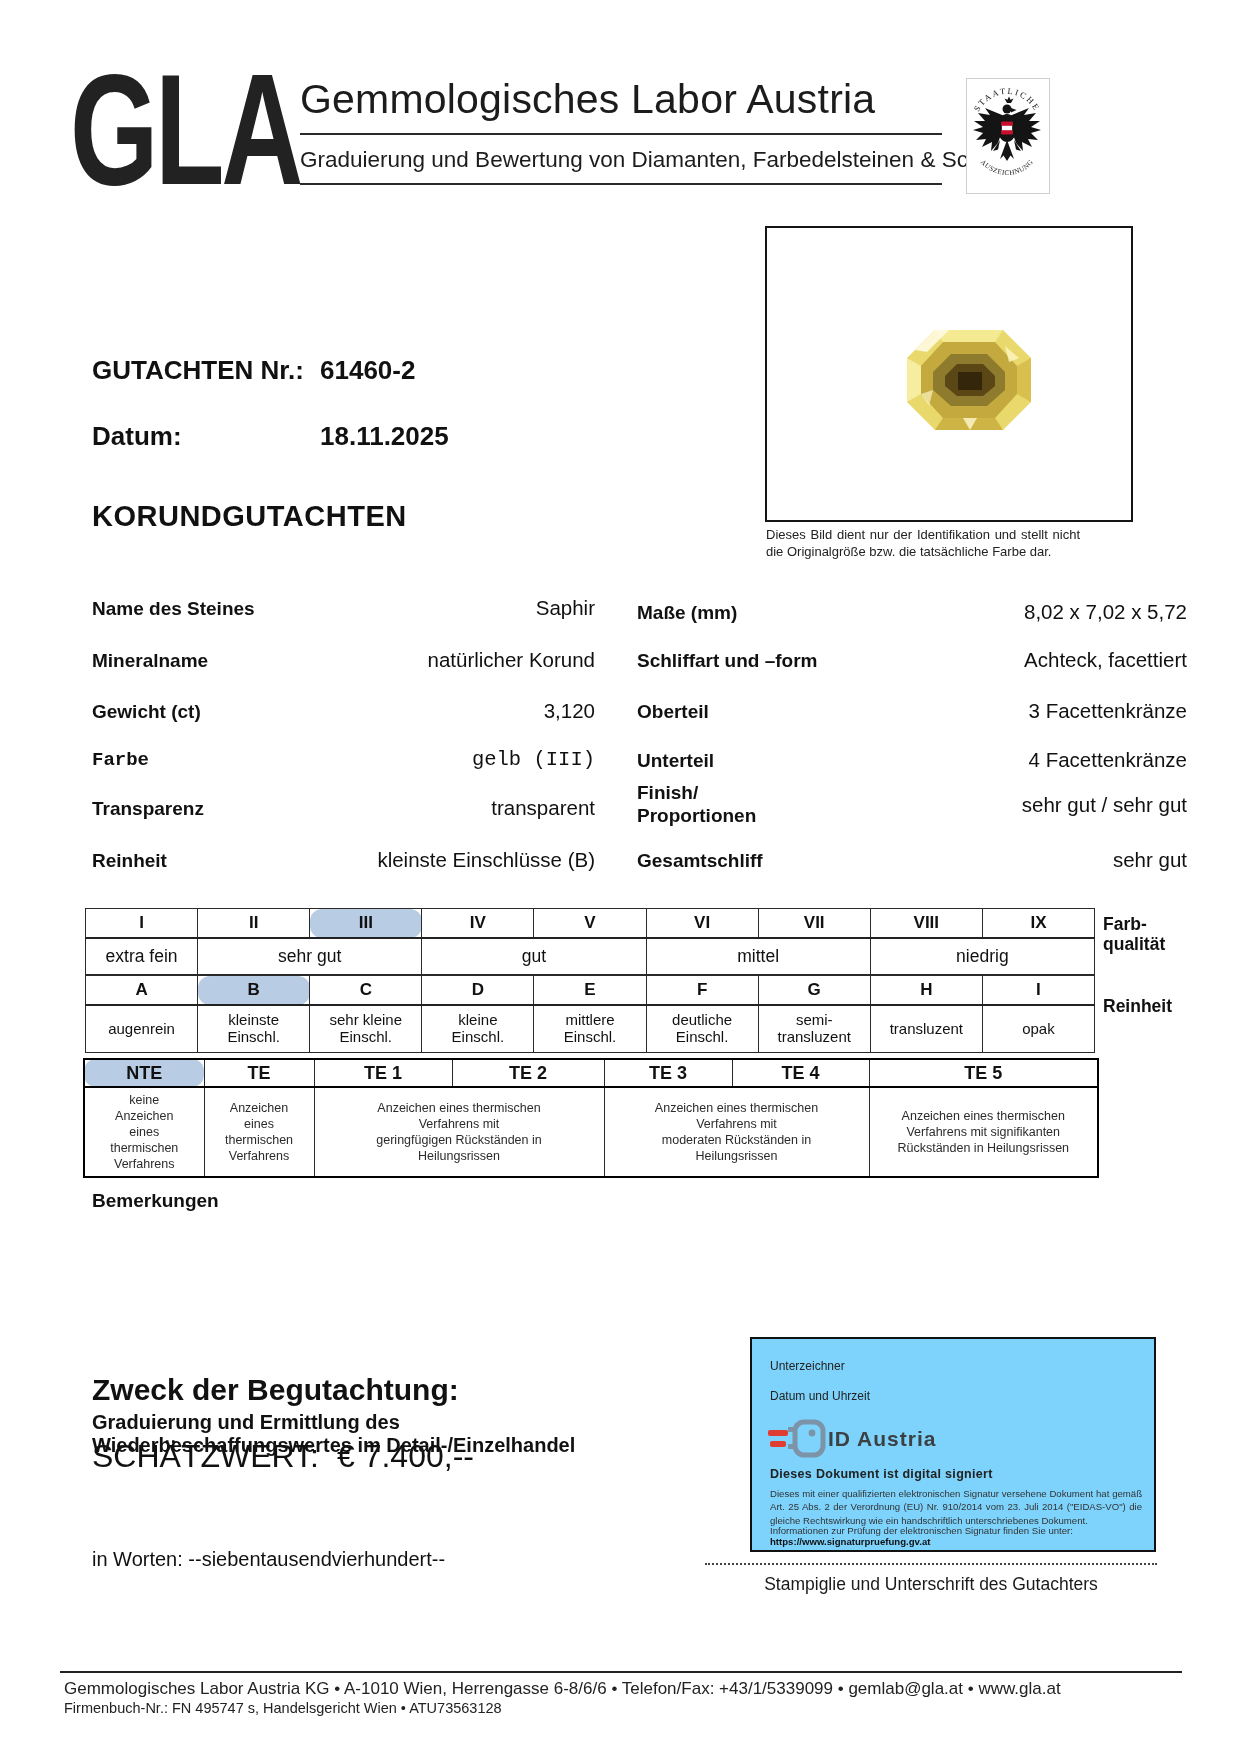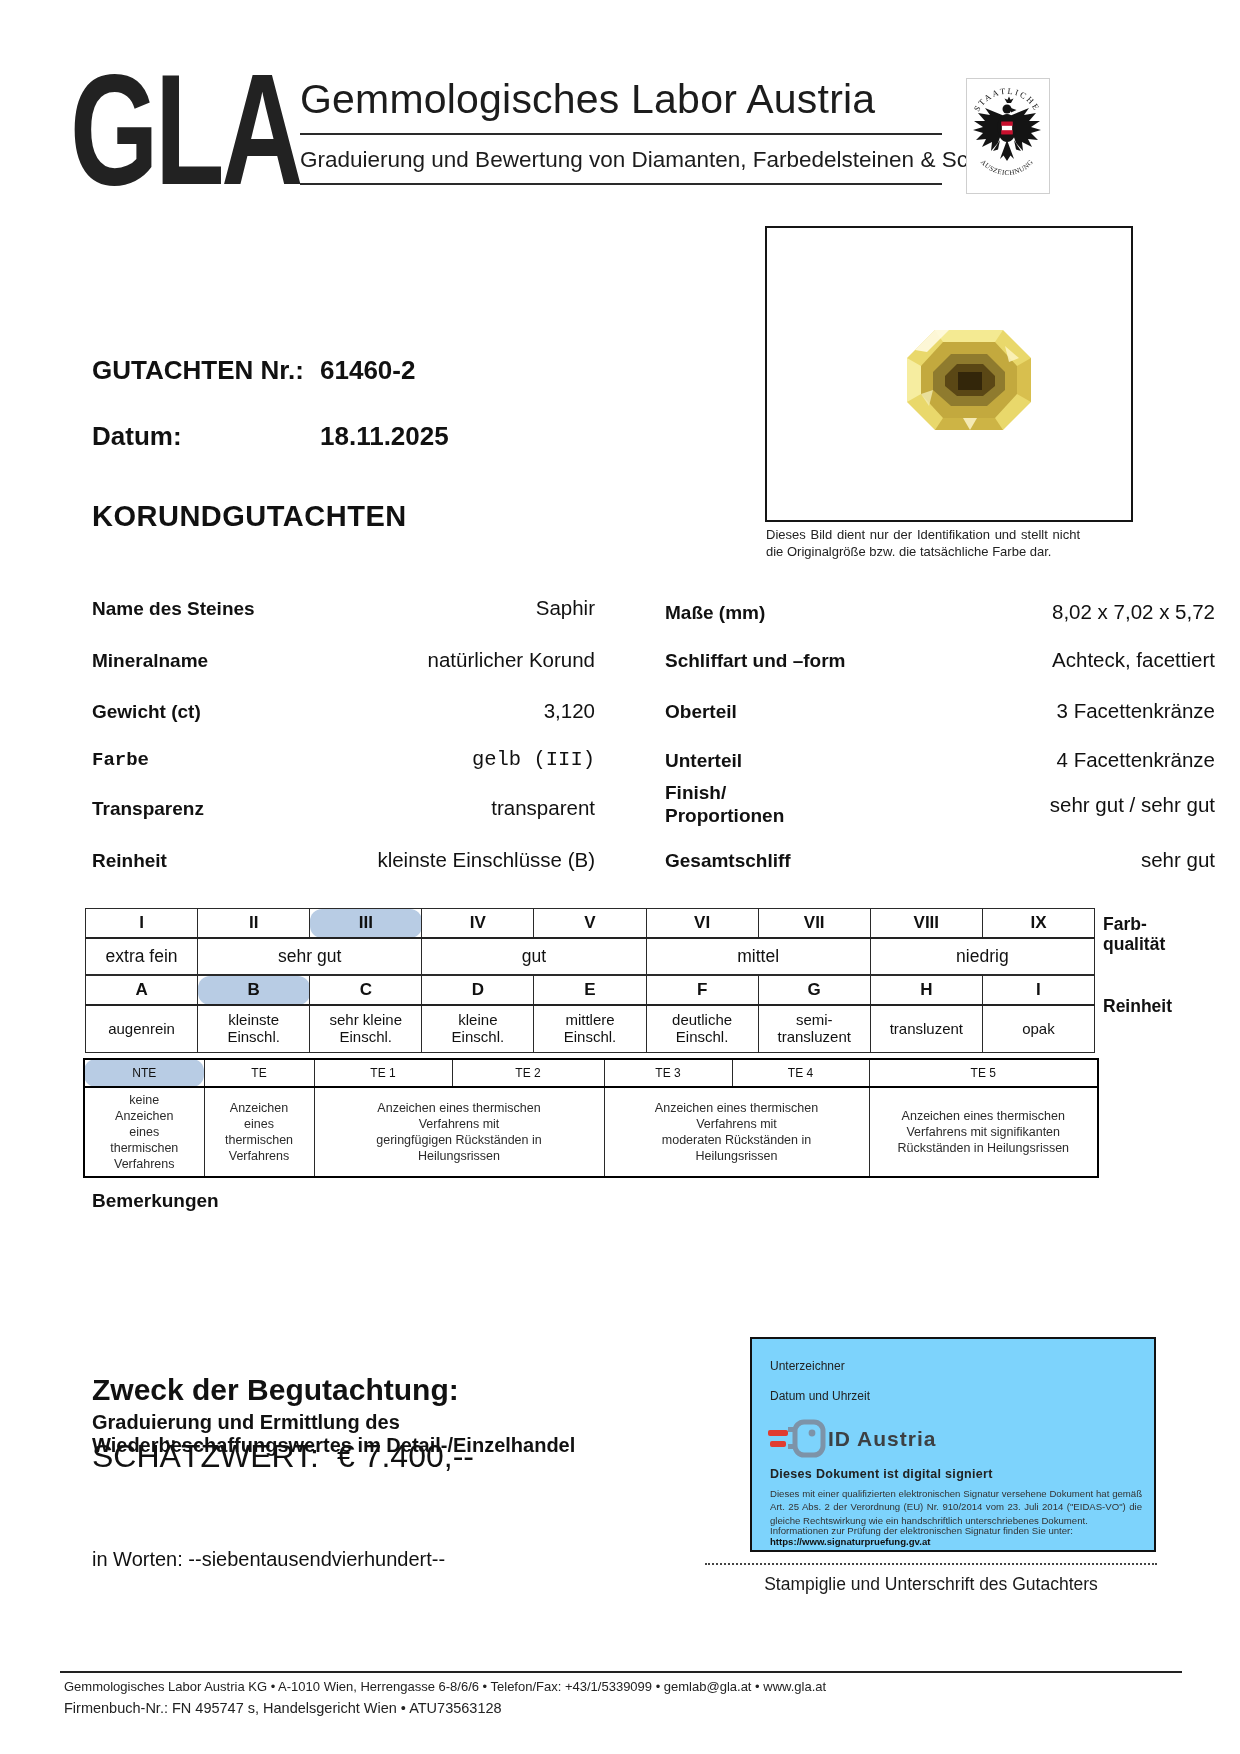--- a/index.html
+++ b/index.html
@@ -30,35 +30,35 @@
   .doc-title { left:92px; top:500px; font-size:29px; font-weight:bold; letter-spacing:0.5px; }
 
   
   .photo-box { left:765px; top:226px; width:368px; height:296px; border:2px solid #151515; box-sizing:border-box; background:#fff; }
   .photo-caption { left:766px; top:527px; width:314px; font-size:13px; line-height:1.3; color:#222; text-align:justify; }
 
   
   .frow { display:flex; justify-content:space-between; align-items:baseline; }
   .frow.center { align-items:center; }
   .fl { left:92px;  width:503px;gap:36px; }
-  .fr { left:665px; width:550px; }
+  .fr { left:637px; width:550px; }
   .flabel { font-weight:bold; font-size:19px; white-space:pre-line; line-height:1.2; }
   .fvalue { font-size:20.5px; text-align:right; white-space:nowrap; }
 
   
   table.gtable { border-collapse:collapse; table-layout:fixed; background:#fff; }
   .gtable td { border:1px solid #2a2a2a; text-align:center; vertical-align:middle; padding:1px 2px; overflow:hidden; }
   .hl { background:#b8cce4;border-radius:12px; }
   .t12 { left:85px; width:1010px; }
   .t12 .grades td { font-weight:bold; font-size:17px; height:26px; border-bottom:2px solid #222; }
   .t1 .groups td { font-size:17.5px; height:33px; }
   .t2 .descs td { font-size:15px; line-height:1.12; height:44px; white-space:pre-line; }
   .t3 { left:83px; width:1014px; border:2px solid #000; }
   .t3 td { border:1px solid #2a2a2a; }
-  .t3 .theaders td { font-weight:normal; font-size:12px; height:24px; border-bottom:2px solid #000; }
+  .t3 .theaders td { font-weight:bold; font-size:18px; height:24px; border-bottom:2px solid #000; }
   .t3 .tbody td { font-size:12.5px; line-height:1.28; height:86px; color:#2b2b2b; white-space:pre-line; }
   .side-label { font-weight:bold; font-size:17.5px; line-height:1.15; white-space:pre-line; }
 
   .remarks { left:92px; top:1190px; font-size:19px; font-weight:bold; }
 
   
   .purpose-title { left:92px; top:1373px; font-size:30px; font-weight:bold; }
   .purpose-l1 { left:92px; top:1411px; font-size:20px; font-weight:bold; }
   .purpose-l2 { left:92px; top:1434px; font-size:20px; font-weight:bold; }
   .value-line { left:92px; top:1438px; font-size:32px; font-weight:normal; }
@@ -72,21 +72,21 @@
   .id-austria-text { font-size:21px; font-weight:bold; color:#3c4043; letter-spacing:1px; }
   .sig-signed { position:absolute; left:18px; top:128px; font-size:12.5px; font-weight:bold; color:#222; letter-spacing:0.3px; }
   .sig-legal { position:absolute; left:18px; top:148px; width:372px; font-size:9.6px; line-height:1.4; color:#333; text-align:justify; }
   .sig-info { position:absolute; left:18px; top:186px; width:372px; font-size:9.6px; color:#333; }
   .sig-info b { color:#111; }
   .stamp-dots { left:705px; top:1563px; width:452px; border-top:2px dotted #444; }
   .stamp-caption { left:705px; top:1574px; width:452px; text-align:center; font-size:17.5px; color:#1a1a1a; }
 
   
   .foot-rule { left:60px; top:1671px; width:1122px; border-top:2px solid #222; }
-  .foot-l1 { left:64px; top:1679px; font-size:13px; color:#222; white-space:nowrap; }
+  .foot-l1 { left:64px; top:1679px; font-size:17px; color:#222; white-space:nowrap; }
   .foot-l2 { left:64px; top:1700px; font-size:14.5px; color:#222; white-space:nowrap; }
 </style>
 </head>
 <body>
 
 <div class="page">
 
   <div class="abs gla-logo">GLA</div>
 
   <div class="abs head-block">

